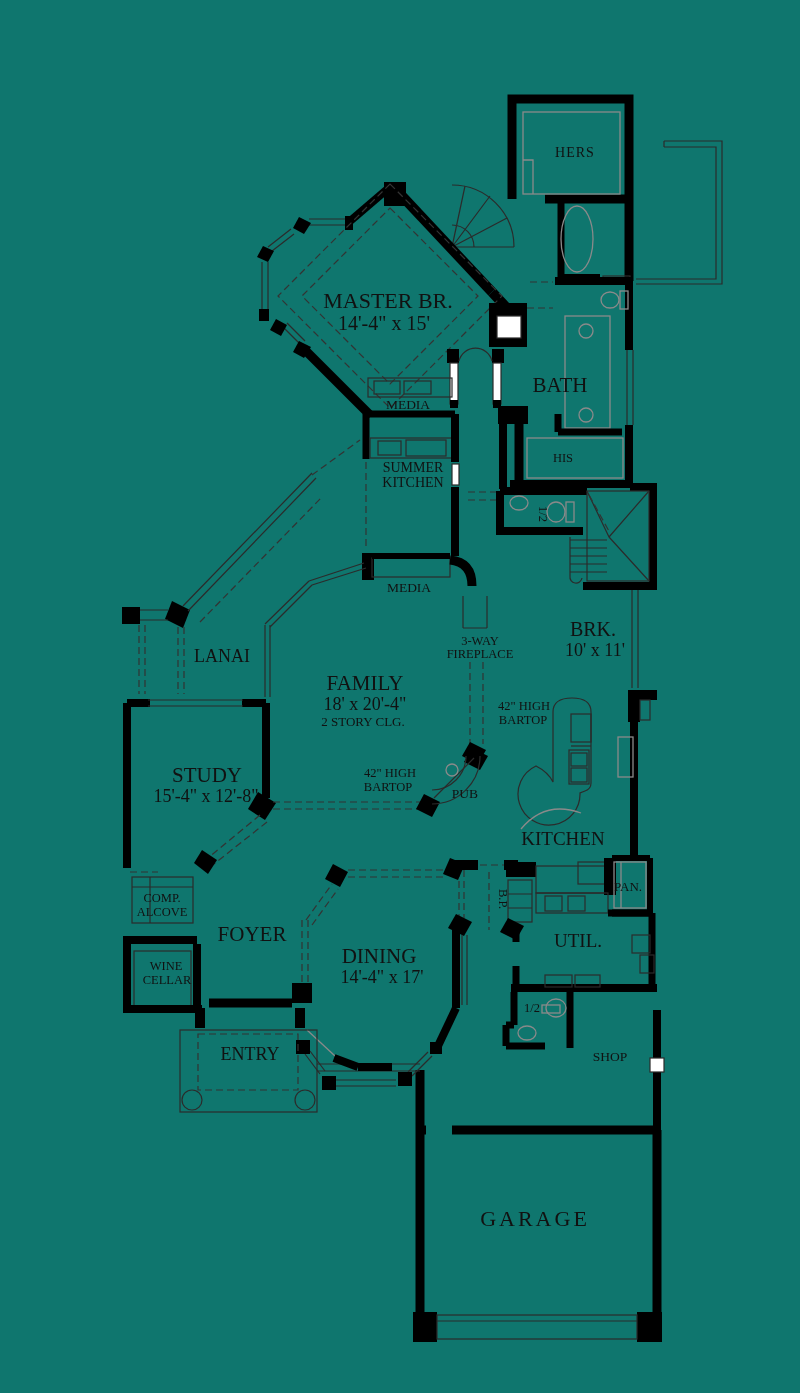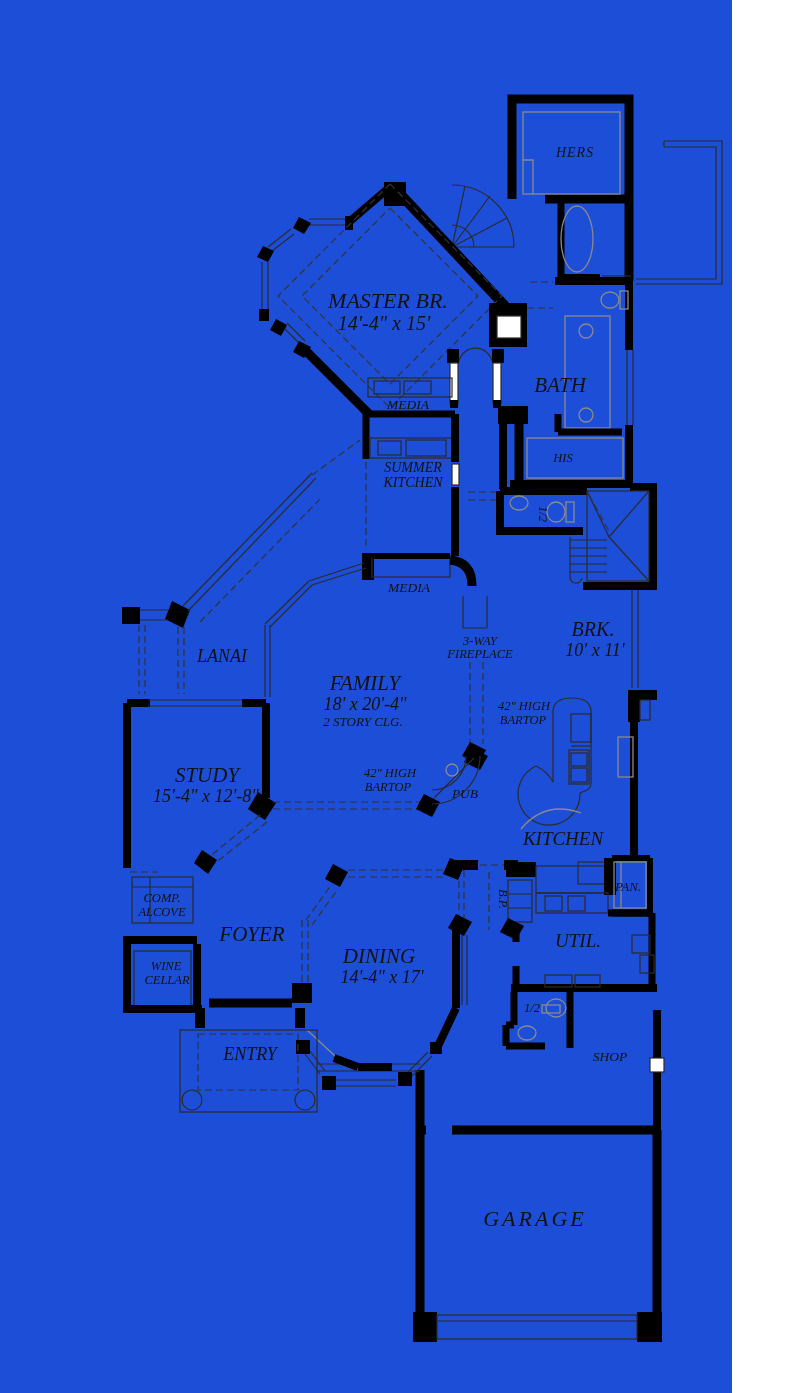--- a/index.html
+++ b/index.html
@@ -1,16 +1,16 @@
 <!DOCTYPE html>
 <html><head>
 <meta charset="utf-8">
 <style>
   html,body{margin:0;padding:0;background:#ffffff;}
-  .plan-wrap{width:732px;height:1393px;background:#1d4ed8;position:relative;overflow:hidden;font-style:italic;}
+  .plan-wrap{width:800px;height:1393px;background:#0f766e;position:relative;overflow:hidden;}
   svg{display:block;}
   text{font-family:"Liberation Serif","DejaVu Serif",serif;fill:#111;}
   .t-big{font-size:21px;}
   .t-dim{font-size:18px;}
   .t-mid{font-size:18px;}
   .t-sm{font-size:12.5px;}
   .t-hers{font-size:14px;letter-spacing:1px;}
   .t-garage{font-size:22px;letter-spacing:3px;}
   .t-master{font-size:22px;}
   .wall{stroke:#000;fill:none;}

